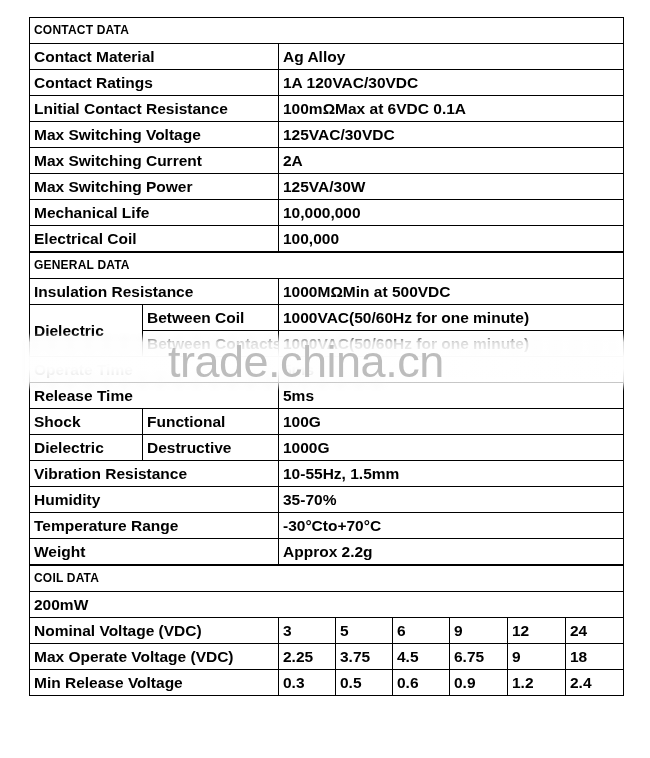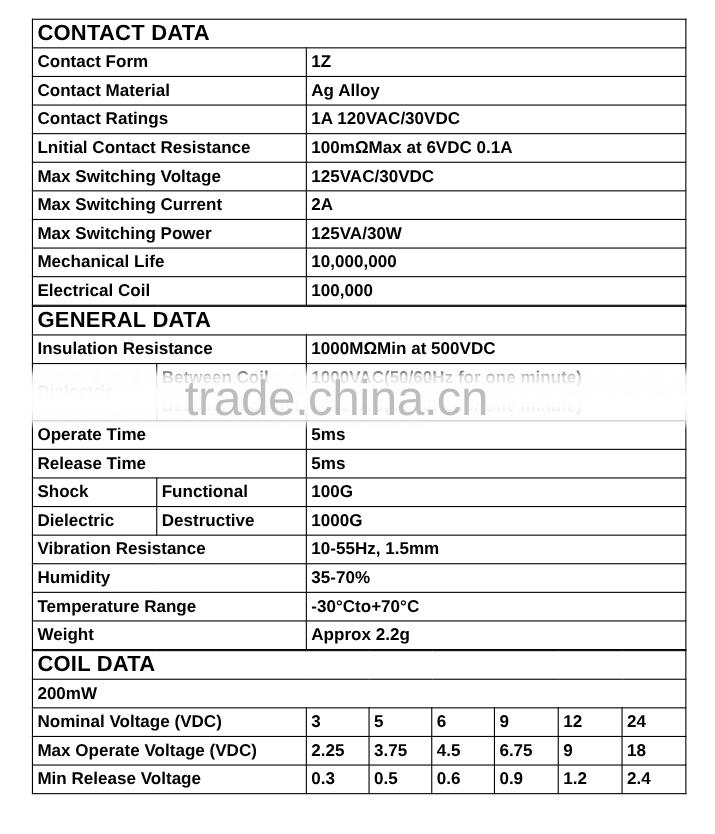--- a/index.html
+++ b/index.html
@@ -39,21 +39,21 @@
     line-height: 1.02;
     vertical-align: middle;
     background: #ffffff;
     overflow: hidden;
     white-space: nowrap;
   }
 
   
   td.section {
     background: #c9c9c9;
-    font-size: 20px;
+    font-size: 12px;
     letter-spacing: 0.2px;
   }
 
   
   col.c-label   { width: 249px; }
   col.c-value   { width: 345px; }
 
   col.k-label   { width: 113px; }
   col.k-sub     { width: 136px; }
   col.k-value   { width: 345px; }
@@ -149,24 +149,20 @@
   <table class="spec">
     <colgroup>
         <col class="c-label">
         <col class="c-value">
       </colgroup>
     <tbody>
       <tr>
         <td class="section" colspan="2">CONTACT  DATA</td>
       </tr>
       <tr>
-        <td>Contact  Form</td>
-        <td> 1Z</td>
-      </tr>
-      <tr>
         <td>Contact  Material</td>
         <td>Ag Alloy</td>
       </tr>
       <tr>
         <td>Contact  Ratings</td>
         <td>1A 120VAC/30VDC</td>
       </tr>
       <tr>
         <td>Lnitial Contact Resistance</td>
         <td>100mΩMax   at  6VDC  0.1A</td>

